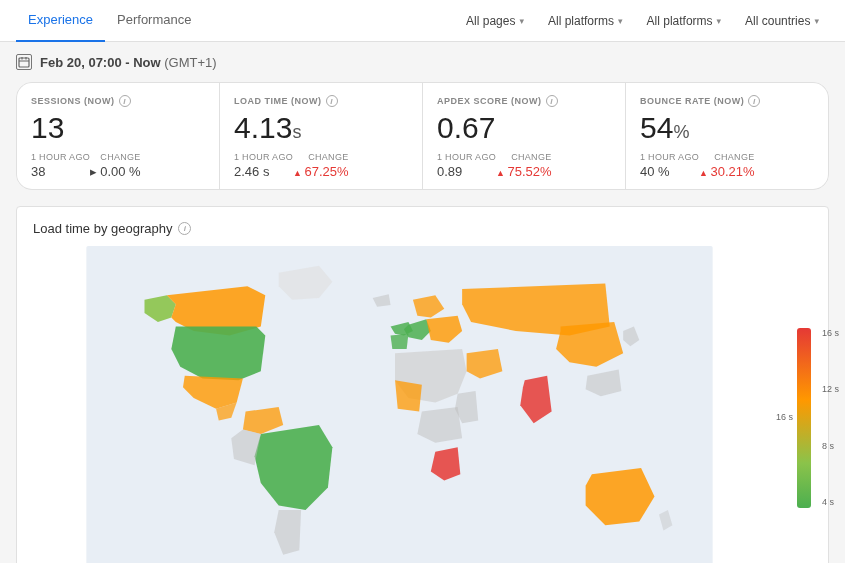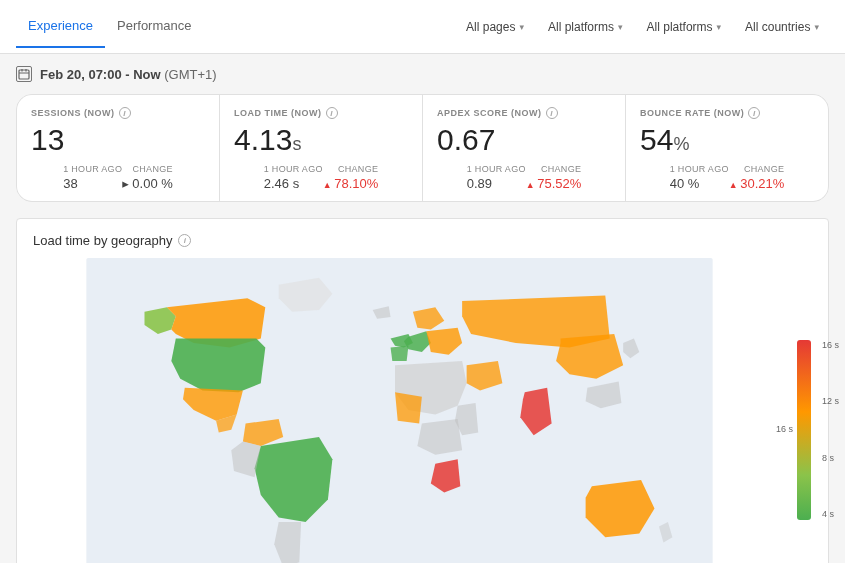--- a/index.html
+++ b/index.html
@@ -11,21 +11,21 @@
       font-size: 12px;
       color: #333;
     }
     
     .top-nav {
       background: #fff;
       border-bottom: 1px solid #e0e0e0;
       display: flex;
       align-items: center;
       padding: 0 16px;
-      height: 54px;
+      height: 42px;
     }
     .tab-group { display: flex; gap: 0; }
     .tab {
       padding: 0 12px;
       height: 42px;
       display: flex;
       align-items: center;
       font-size: 13px;
       color: #666;
       cursor: pointer;
@@ -128,21 +128,21 @@
       color: #222;
       line-height: 1.1;
       margin-bottom: 8px;
     }
     .metric-value .unit {
       font-size: 18px;
       color: #555;
     }
     .metric-footer {
       display: flex;
-      justify-content: center;
+      justify-content: flex-start;
       align-items: flex-end;
     }
     .metric-ago {
       font-size: 9px;
       color: #888;
       text-transform: uppercase;
       letter-spacing: 0.3px;
     }
     .metric-prev { font-size: 13px; color: #444; margin-top: 2px; }
     .metric-change-col { text-align: right; }
@@ -286,21 +286,21 @@
       <div class="metric-value">
         <span>4.13</span><span class="unit">s</span>
       </div>
       <div class="metric-footer">
         <div>
           <div class="metric-ago">1 HOUR AGO</div>
           <div class="metric-prev">2.46 s</div>
         </div>
         <div class="metric-change-col">
           <div class="metric-change-label">CHANGE</div>
-          <div class="metric-change-val change-up-bad arrow-up"><span>78.10%</span></div>
+          <div class="metric-change-val change-up-bad arrow-up"><span>67.25%</span></div>
         </div>
       </div>
     </div>
 
     <div class="metric-card">
       <div class="metric-label">
         <span>APDEX SCORE (NOW)</span>
         <span class="info-icon">i</span>
       </div>
       <div class="metric-value">

